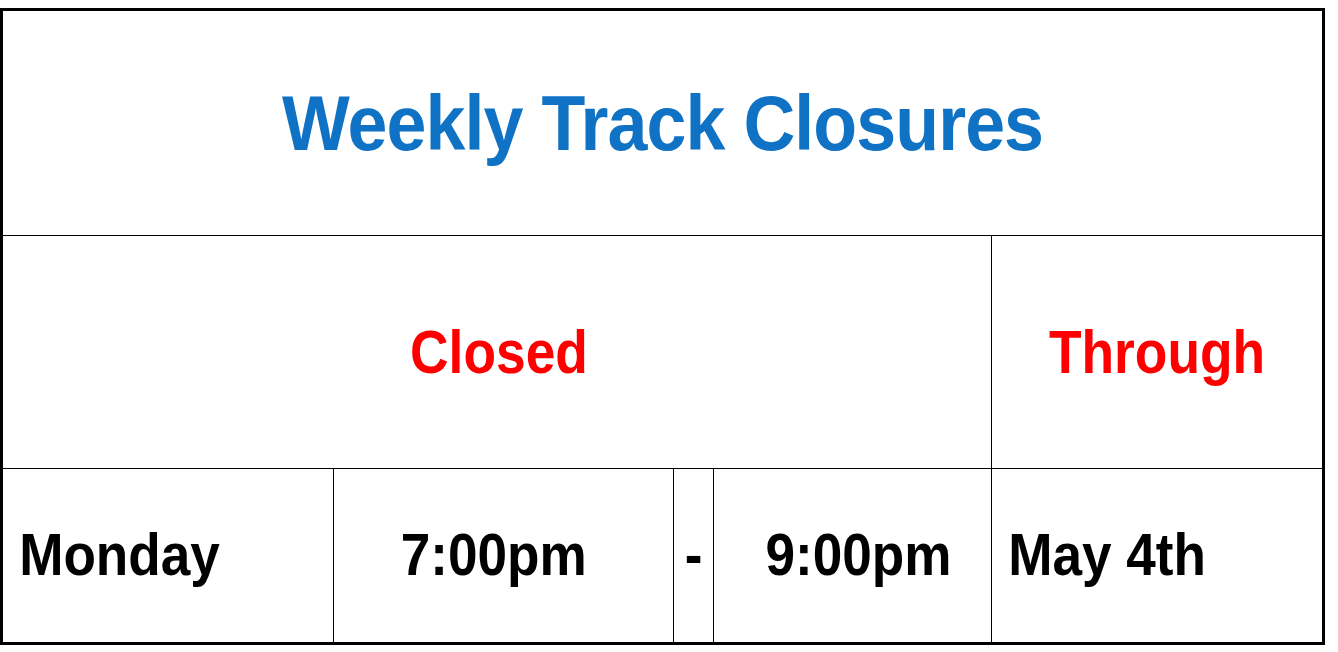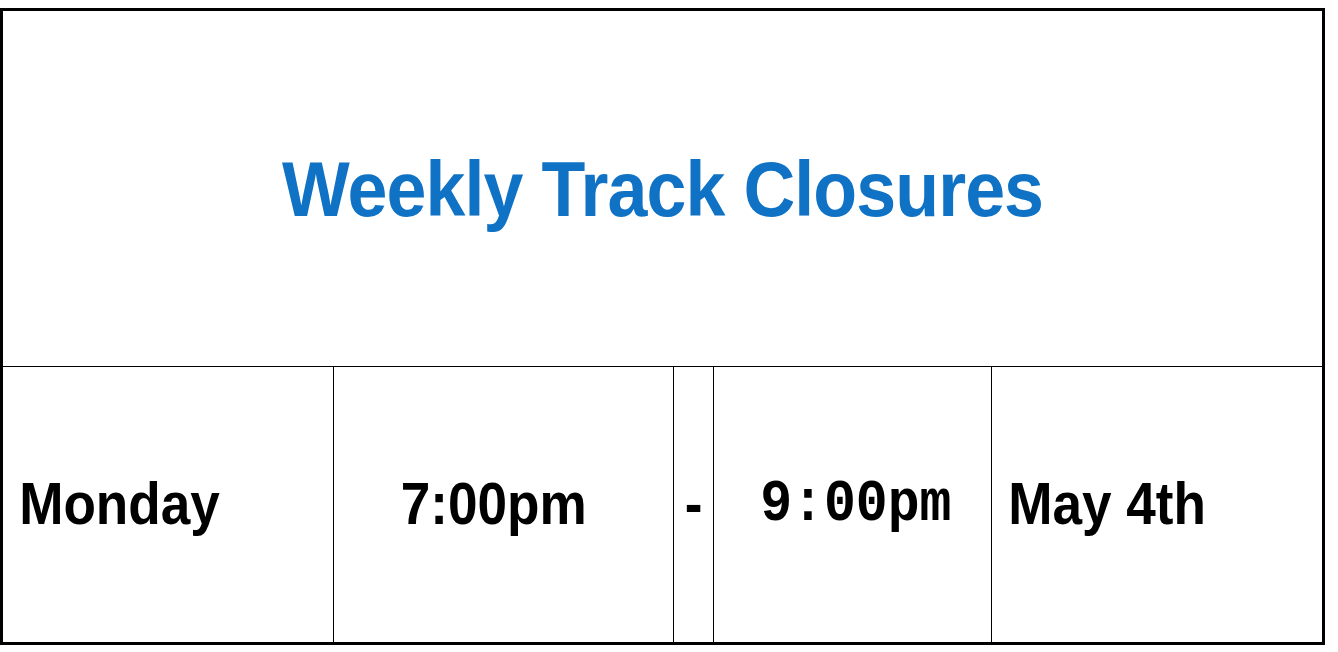--- a/index.html
+++ b/index.html
@@ -93,21 +93,21 @@
 
   
   tr.data-row { height: 96px; }
 
   td.cell-day,
   td.cell-thru {
     text-align: left;
   }
   td.cell-start { text-align: center; }
   td.cell-dash  { text-align: center; }
-  td.cell-end   { text-align: right; font-family: Liberation Mono, monospace; }
+  td.cell-end   { text-align: right; }
 
   .cell-text {
     display: block;
     color: #000000;
     font-size: 59px;
     font-weight: bold;
     line-height: 1;
     white-space: nowrap;
     transform: scaleX(0.9);
   }
@@ -139,20 +139,28 @@
       <col class="c-thru">
     </colgroup>
     <tbody>
 
       <tr class="title-row">
         <td class="title-cell" colspan="5">
           <span class="title-text">Weekly Track Closures</span>
         </td>
       </tr>
 
+      <tr class="header-row">
+        <td class="head-closed" colspan="4">
+          <span class="head-text">Closed</span>
+        </td>
+        <td class="head-through">
+          <span class="head-text">Through</span>
+        </td>
+      </tr>
 
       <tr class="data-row">
         <td class="cell-day">
           <span class="cell-text">Monday</span>
         </td>
         <td class="cell-start">
           <span class="cell-text">7:00pm</span>
         </td>
         <td class="cell-dash">
           <span class="cell-text">-</span>

